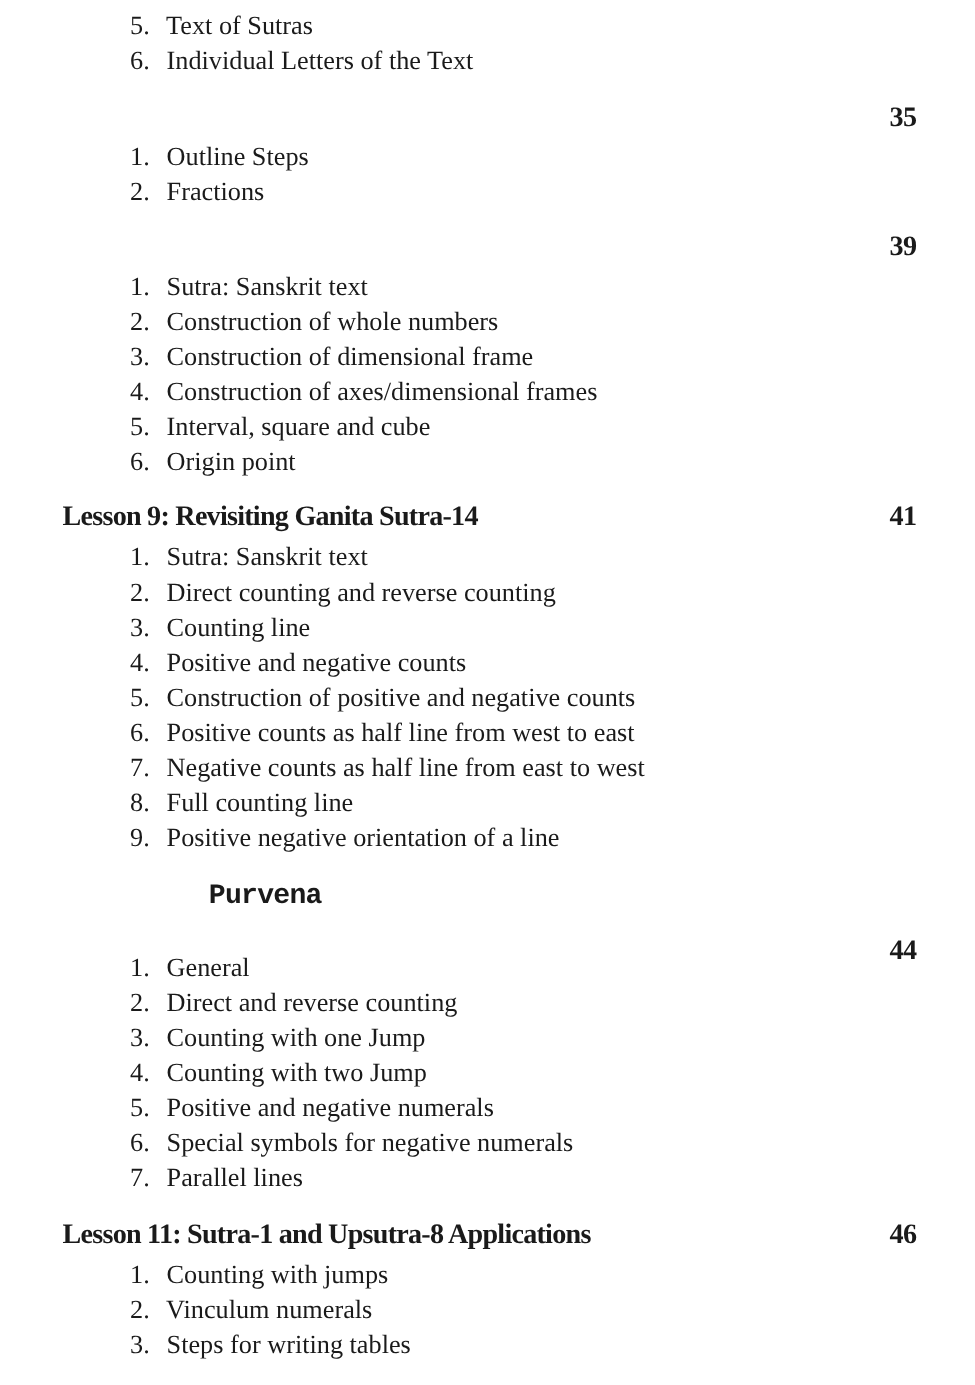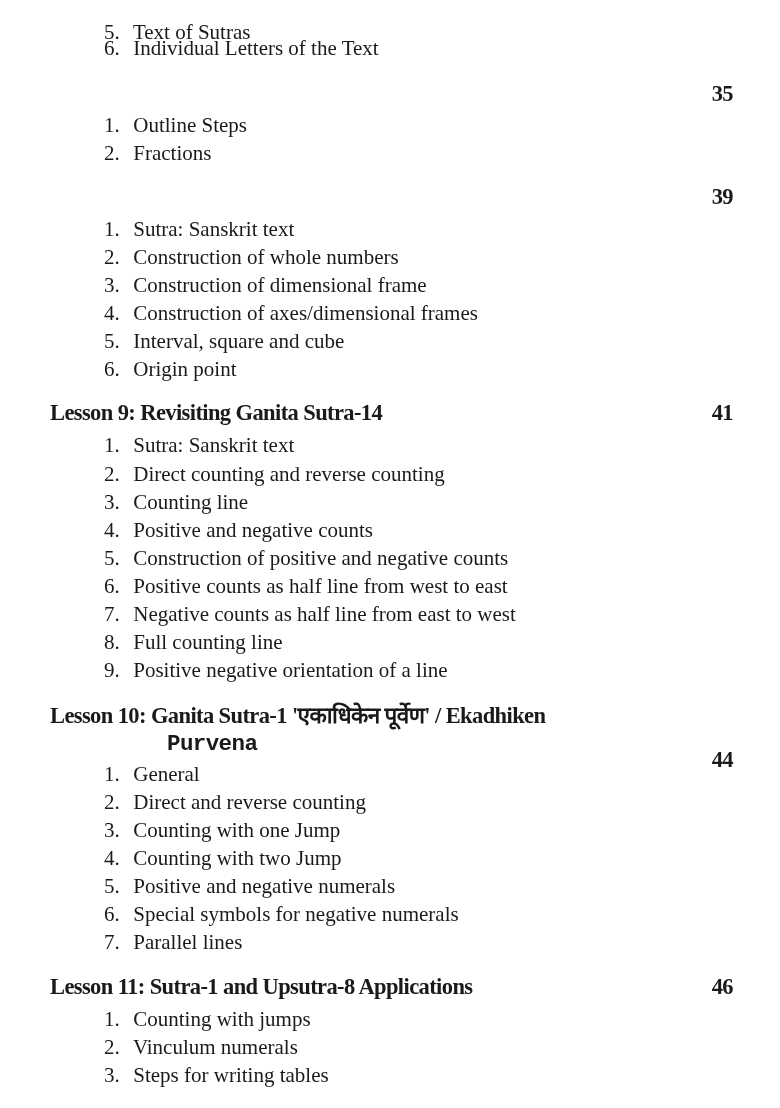--- a/index.html
+++ b/index.html
@@ -11,21 +11,21 @@
   .heading { position:absolute; left:50px; width:683px; font-size:22.5px; font-weight:bold;
              line-height:28px; letter-spacing:-0.6px; }
   .heading .page-no { position:absolute; right:0; top:0; }
   .heading .title-cont { display:block; padding-left:117px;font-family:Liberation Mono, monospace; }
 </style>
 </head>
 <body>
 
 <div class="page">
 
-  <div class="item" style="top:18px"><span class="num">5.</span> <span>Text of Sutras</span></div>
+  <div class="item" style="top:6px"><span class="num">5.</span> <span>Text of Sutras</span></div>
   <div class="item" style="top:34px"><span class="num">6.</span> <span>Individual Letters of the Text</span></div>
 
   <div class="heading" style="top:80px">
     <span class="page-no">35</span>
   </div>
   <div class="item" style="top:111px"><span class="num">1.</span> <span>Outline Steps</span></div>
   <div class="item" style="top:139px"><span class="num">2.</span> <span>Fractions</span></div>
 
   <div class="heading" style="top:183px">
     <span class="page-no">39</span>
@@ -45,21 +45,20 @@
   <div class="item" style="top:460px"><span class="num">2.</span> <span>Direct counting and reverse counting</span></div>
   <div class="item" style="top:488px"><span class="num">3.</span> <span>Counting line</span></div>
   <div class="item" style="top:516px"><span class="num">4.</span> <span>Positive and negative counts</span></div>
   <div class="item" style="top:544px"><span class="num">5.</span> <span>Construction of positive and negative counts</span></div>
   <div class="item" style="top:572px"><span class="num">6.</span> <span>Positive counts as half line from west to east</span></div>
   <div class="item" style="top:600px"><span class="num">7.</span> <span>Negative counts as half line from east to west</span></div>
   <div class="item" style="top:628px"><span class="num">8.</span> <span>Full counting line</span></div>
   <div class="item" style="top:656px"><span class="num">9.</span> <span>Positive negative orientation of a line</span></div>
 
   <div class="heading" style="top:702px">
-    <span>Lesson 10: Ganita Sutra-1 'एकाधिकेन पूर्वेण' / Ekadhiken</span>
     <span class="title-cont">Purvena</span>
     <span class="page-no" style="top:44px">44</span>
   </div>
   <div class="item" style="top:760px"><span class="num">1.</span> <span>General</span></div>
   <div class="item" style="top:788px"><span class="num">2.</span> <span>Direct and reverse counting</span></div>
   <div class="item" style="top:816px"><span class="num">3.</span> <span>Counting with one Jump</span></div>
   <div class="item" style="top:844px"><span class="num">4.</span> <span>Counting with two Jump</span></div>
   <div class="item" style="top:872px"><span class="num">5.</span> <span>Positive and negative numerals</span></div>
   <div class="item" style="top:900px"><span class="num">6.</span> <span>Special symbols for negative numerals</span></div>
   <div class="item" style="top:928px"><span class="num">7.</span> <span>Parallel lines</span></div>

